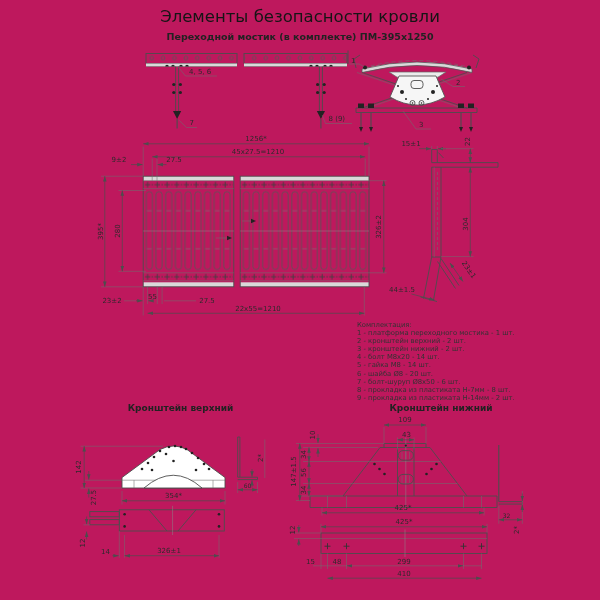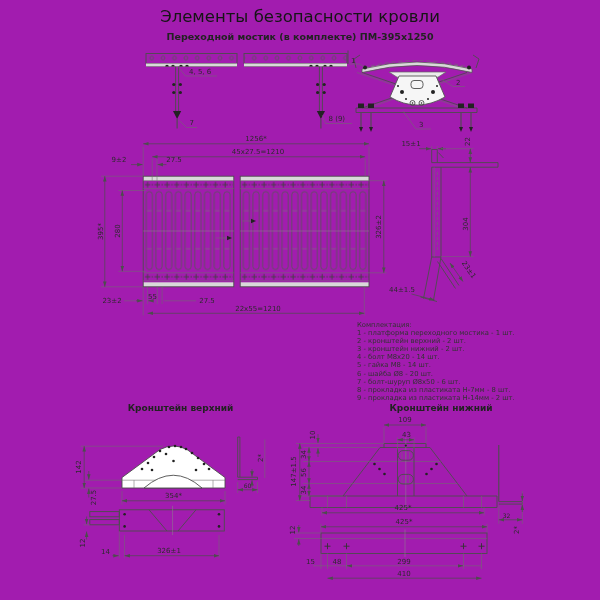--- a/index.html
+++ b/index.html
@@ -1,16 +1,16 @@
 <!DOCTYPE html>
 <html><head>
 <meta charset="utf-8">
 <style>
   html,body{margin:0;padding:0;background:#fff;}
-  #sheet{position:relative;width:600px;height:600px;background:#a21caf;overflow:hidden;
+  #sheet{position:relative;width:600px;height:600px;background:#be185d;overflow:hidden;
          font-family:"DejaVu Sans",sans-serif;}
   svg{position:absolute;left:0;top:0;}
   svg text{fill:#2b2b2b;font-family:"DejaVu Sans",sans-serif;}
   .ttl{font-size:16.5px;fill:#151515;}
   .sub{font-size:9.5px;font-weight:bold;fill:#222;}
   .bt{font-size:9px;font-weight:bold;fill:#222;}
   .t7{font-size:7px;}
   .t6{font-size:6px;}
   .pl{font-size:6.8px;fill:#333;}
   .mid{text-anchor:middle;}

